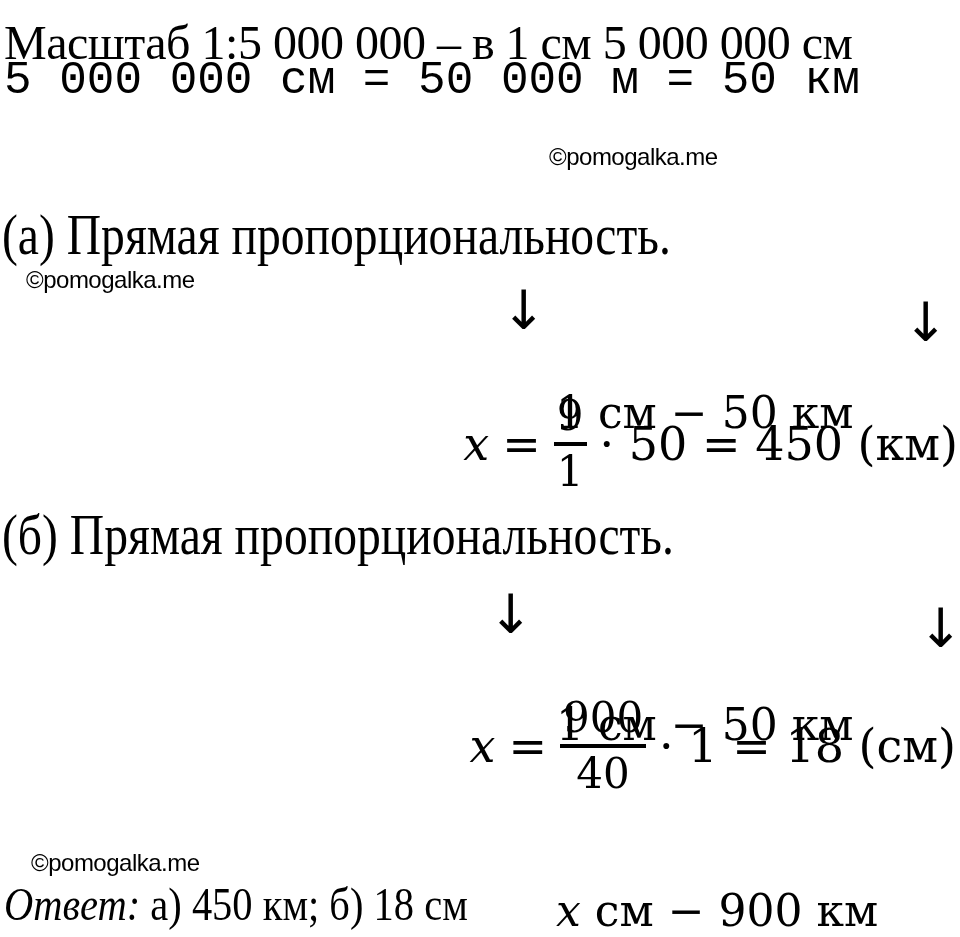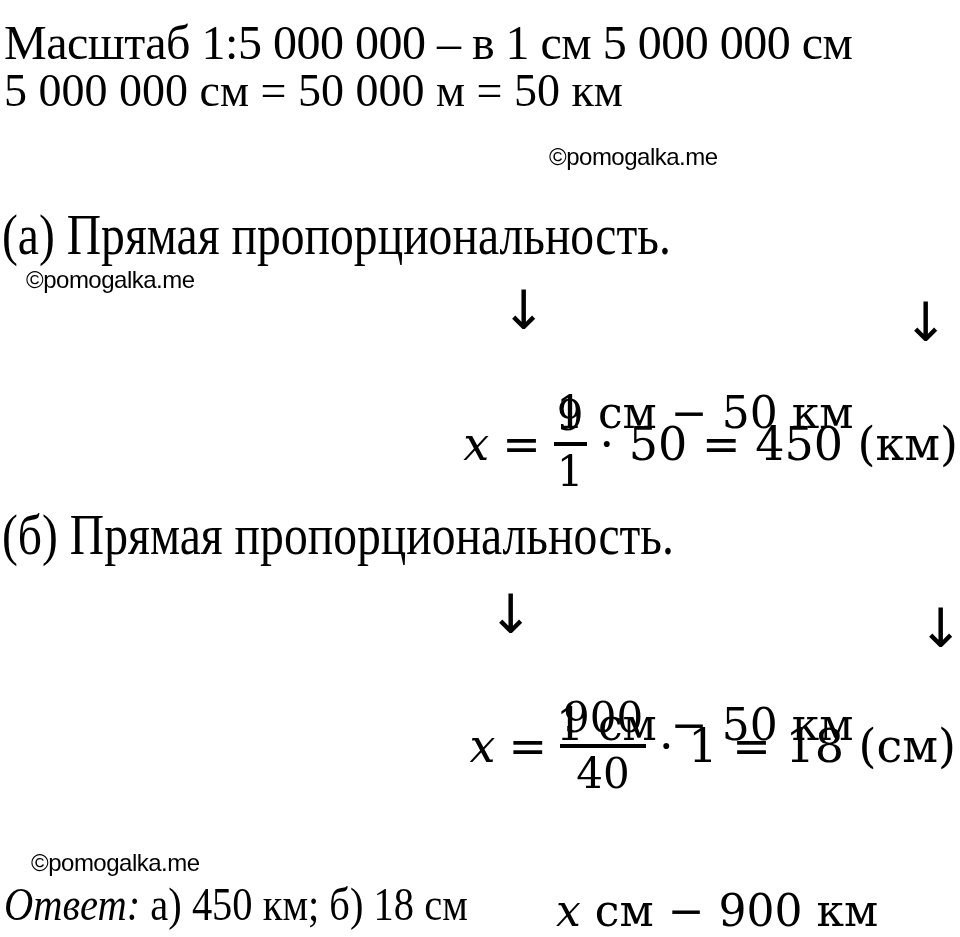--- a/index.html
+++ b/index.html
@@ -13,22 +13,22 @@
   }
   .abs { position: absolute; white-space: pre; }
 
   .intro-line1 {
     left: 4px; top: 2px;
     font-size: 48px; line-height: 58px;
     letter-spacing: -0.5px;
     margin-top: 12px;
   }
   .intro-line2 {
-    left: 4px; top: 62px;
-    font-family: Liberation Serif, serif;
+    left: 4px; top: 52px;
+    font-family: Liberation Mono, monospace;
     font-size: 46px; line-height: 58px;
   }
 
   .wm {
     font-family: "Liberation Sans", sans-serif;
     font-weight: normal;
     font-size: 24px; line-height: 28px;
     letter-spacing: -0.5px;
     white-space: pre;
     position: absolute;

